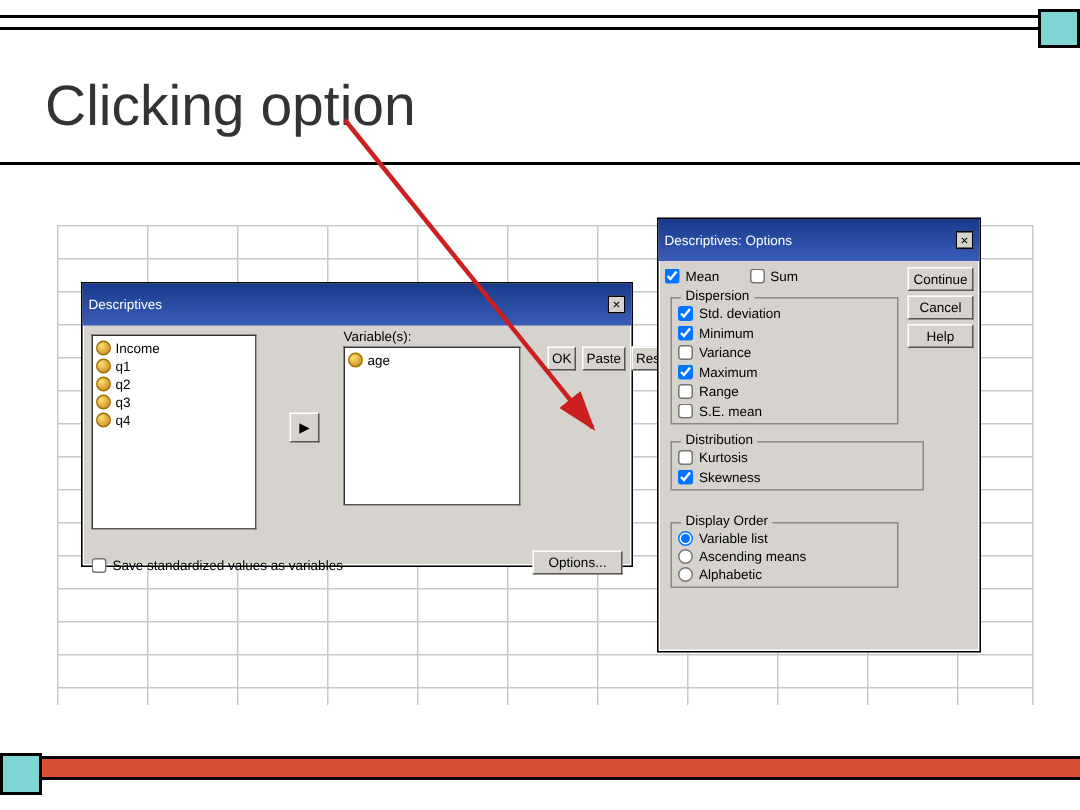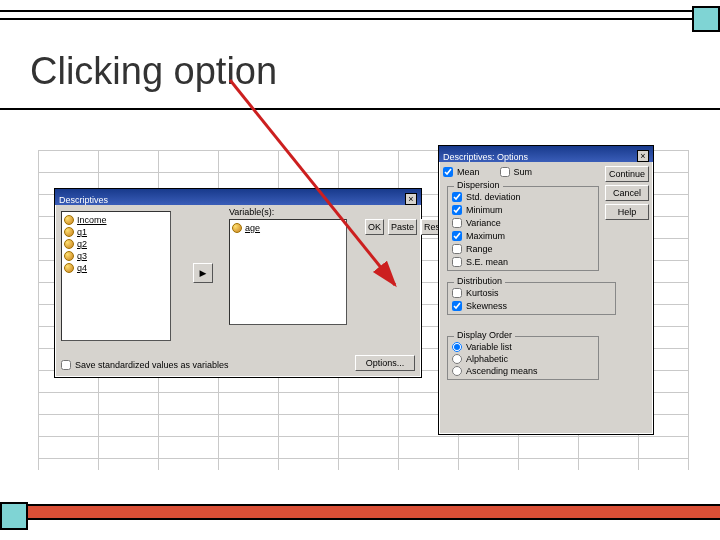--- a/index.html
+++ b/index.html
@@ -16,27 +16,27 @@
   .slide-title { position: absolute; top: 50px; left: 30px; font-size: 38px; color: #333; }
   .title-underline { position: absolute; top: 108px; left: 0; width: 720px; border-top: 2px solid #000; }
 
   
   .grid { position: absolute; top: 150px; left: 38px; width: 650px; height: 320px; }
   .grid .hline { position: absolute; left:0; width:100%; border-top: 1px solid #c9c9c9; }
   .grid .vline { position: absolute; top:0; height:100%; border-left: 1px solid #c9c9c9; }
 
   
   .win { position: absolute; background: #d6d3ce; border: 1px solid #000; box-shadow: 0 0 0 1px #fff inset; font-size: 9px; color: #000; }
-  .titlebar { height: 16px; background: linear-gradient(#183a8c,#3a5db8); color: #fff; display:flex; align-items:flex-end; padding: 0 4px; font-size: 9px; justify-content: space-between; }
+  .titlebar { height: 28px; background: linear-gradient(#183a8c,#3a5db8); color: #fff; display:flex; align-items:center; padding: 0 4px; font-size: 9px; justify-content: space-between; }
   .closebox { width:12px; height:12px; background:#d6d3ce; border:1px solid #000; font-size:9px; line-height:10px; text-align:center; color:#000; }
 
   .btn { background:#d6d3ce; border-top:1px solid #fff; border-left:1px solid #fff; border-right:1px solid #555; border-bottom:1px solid #555; font-size:9px; text-align:center; padding:2px 2px; cursor:pointer; }
 
   .listbox { background:#fff; border:1px solid #555; border-top-color:#333; border-left-color:#333; font-size:9px; padding:2px; overflow:hidden; }
-  .li { display:flex; align-items:flex-end; gap:3px; padding:1px 0;text-decoration:underline; }
+  .li { display:flex; align-items:flex-end; gap:3px; padding:1px 0; }
   .vi { width:10px; height:10px; border-radius:50%; border:1px solid #a07000; background: radial-gradient(circle at 30% 30%, #ffe070, #c88020); display:inline-block; }
 
   .cb { display:flex; align-items:center; gap:4px; font-size:9px; padding:1px 0; }
   .cb input { width:10px; height:10px; }
   .rb { display:flex; align-items:center; gap:4px; font-size:9px; padding:1px 0; }
   .rb input { width:10px; height:10px; }
 
   .grpbox { border:1px solid #888; margin:2px 4px 4px; padding:4px 4px 2px; position:relative; }
   .grpbox .legend { position:absolute; top:-7px; left:6px; background:#d6d3ce; padding:0 3px; font-size:9px; }
 
@@ -222,25 +222,25 @@
       </div>
 
       <div class="grpbox d2-order">
         <span class="legend">Display Order</span>
         <label class="rb">
             <input type="radio" name="ord" checked="" style="">
             <span>Variable list</span>
           </label>
         <label class="rb">
             <input type="radio" name="ord" style="">
-            <span>Alphabetic</span>
+            <span>Ascending means</span>
           </label>
         <label class="rb">
             <input type="radio" name="ord" style="">
-            <span>Ascending means</span>
+            <span>Alphabetic</span>
           </label>
       </div>
     </div>
   </div>
 
   <svg class="arrow" viewBox="0 0 180 220">
     <defs>
         <marker id="ah" markerWidth="10" markerHeight="10" refX="8" refY="3" orient="auto">
           <path d="M0,0 L0,6 L9,3 z" fill="#cc1f1f"></path>
         </marker>

